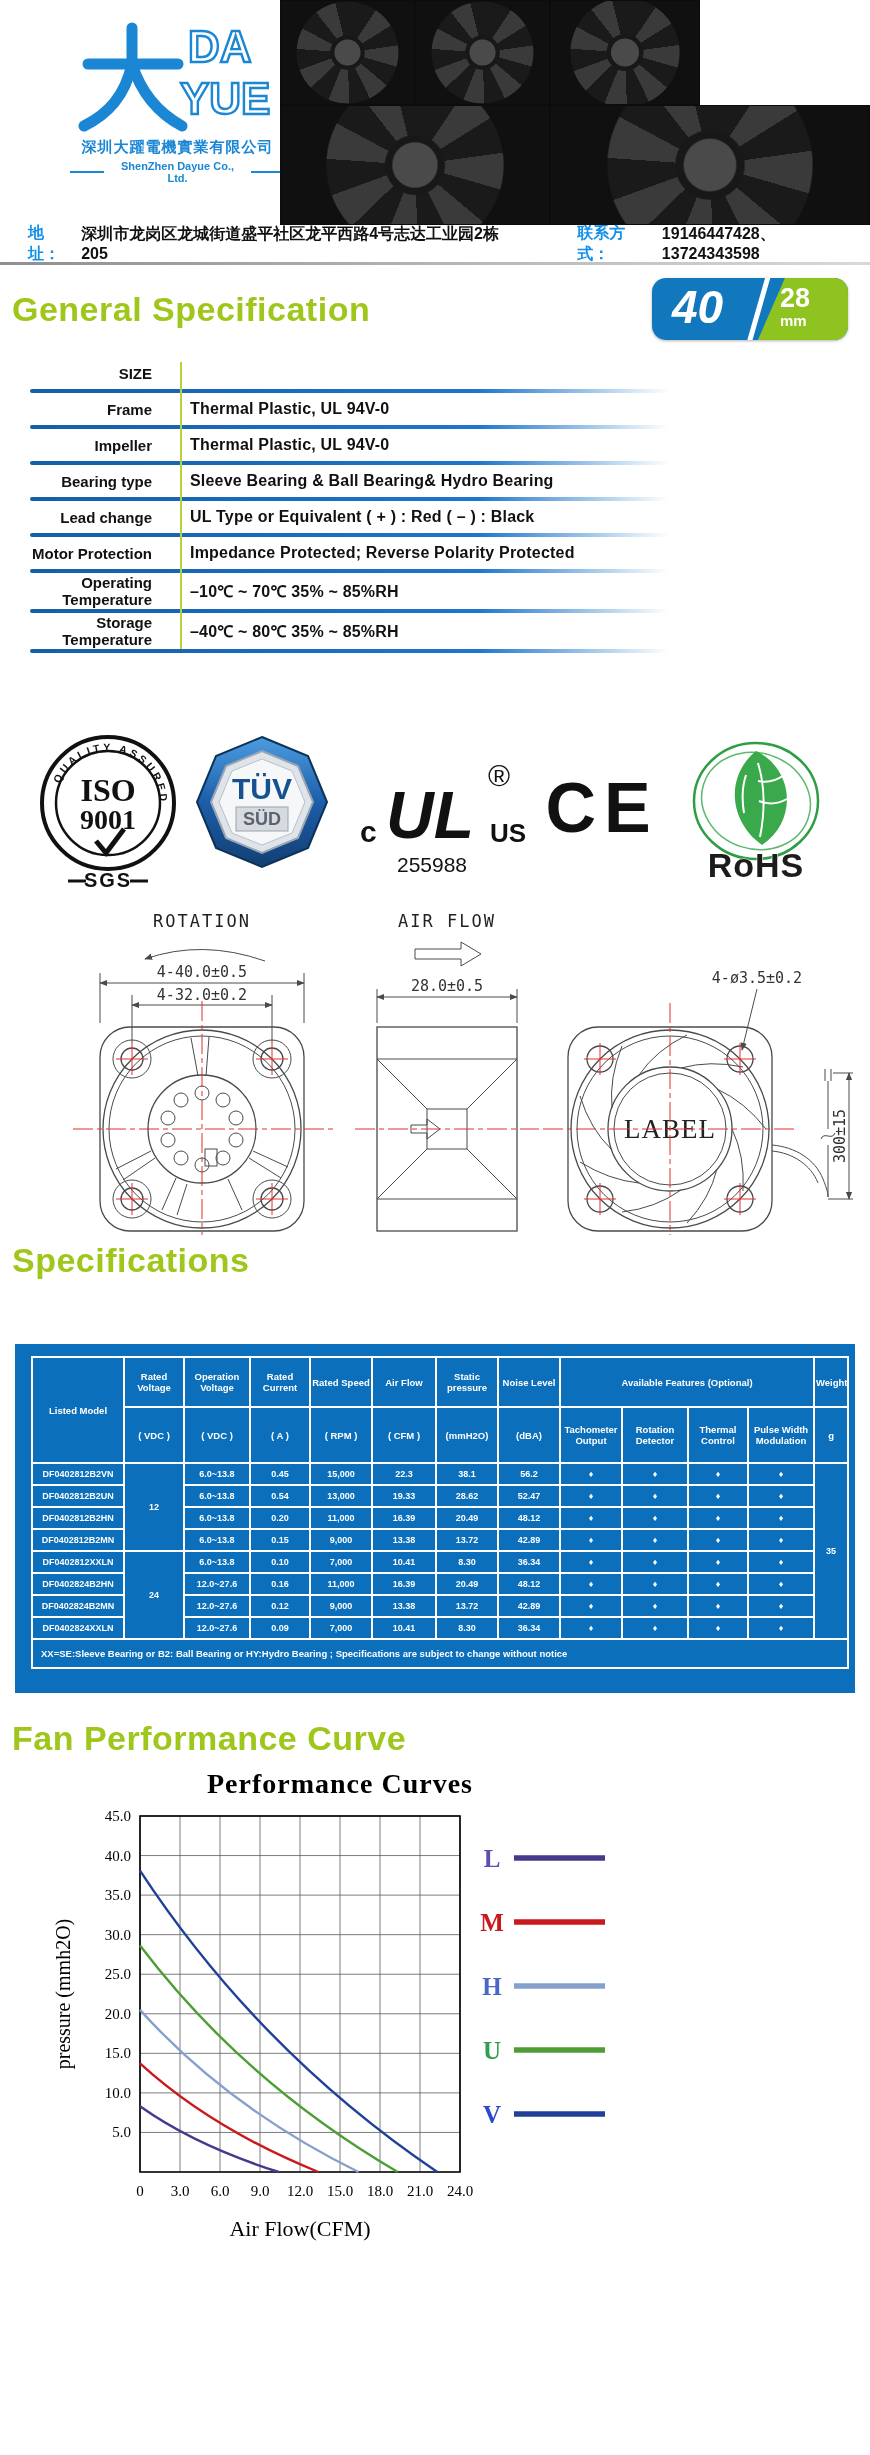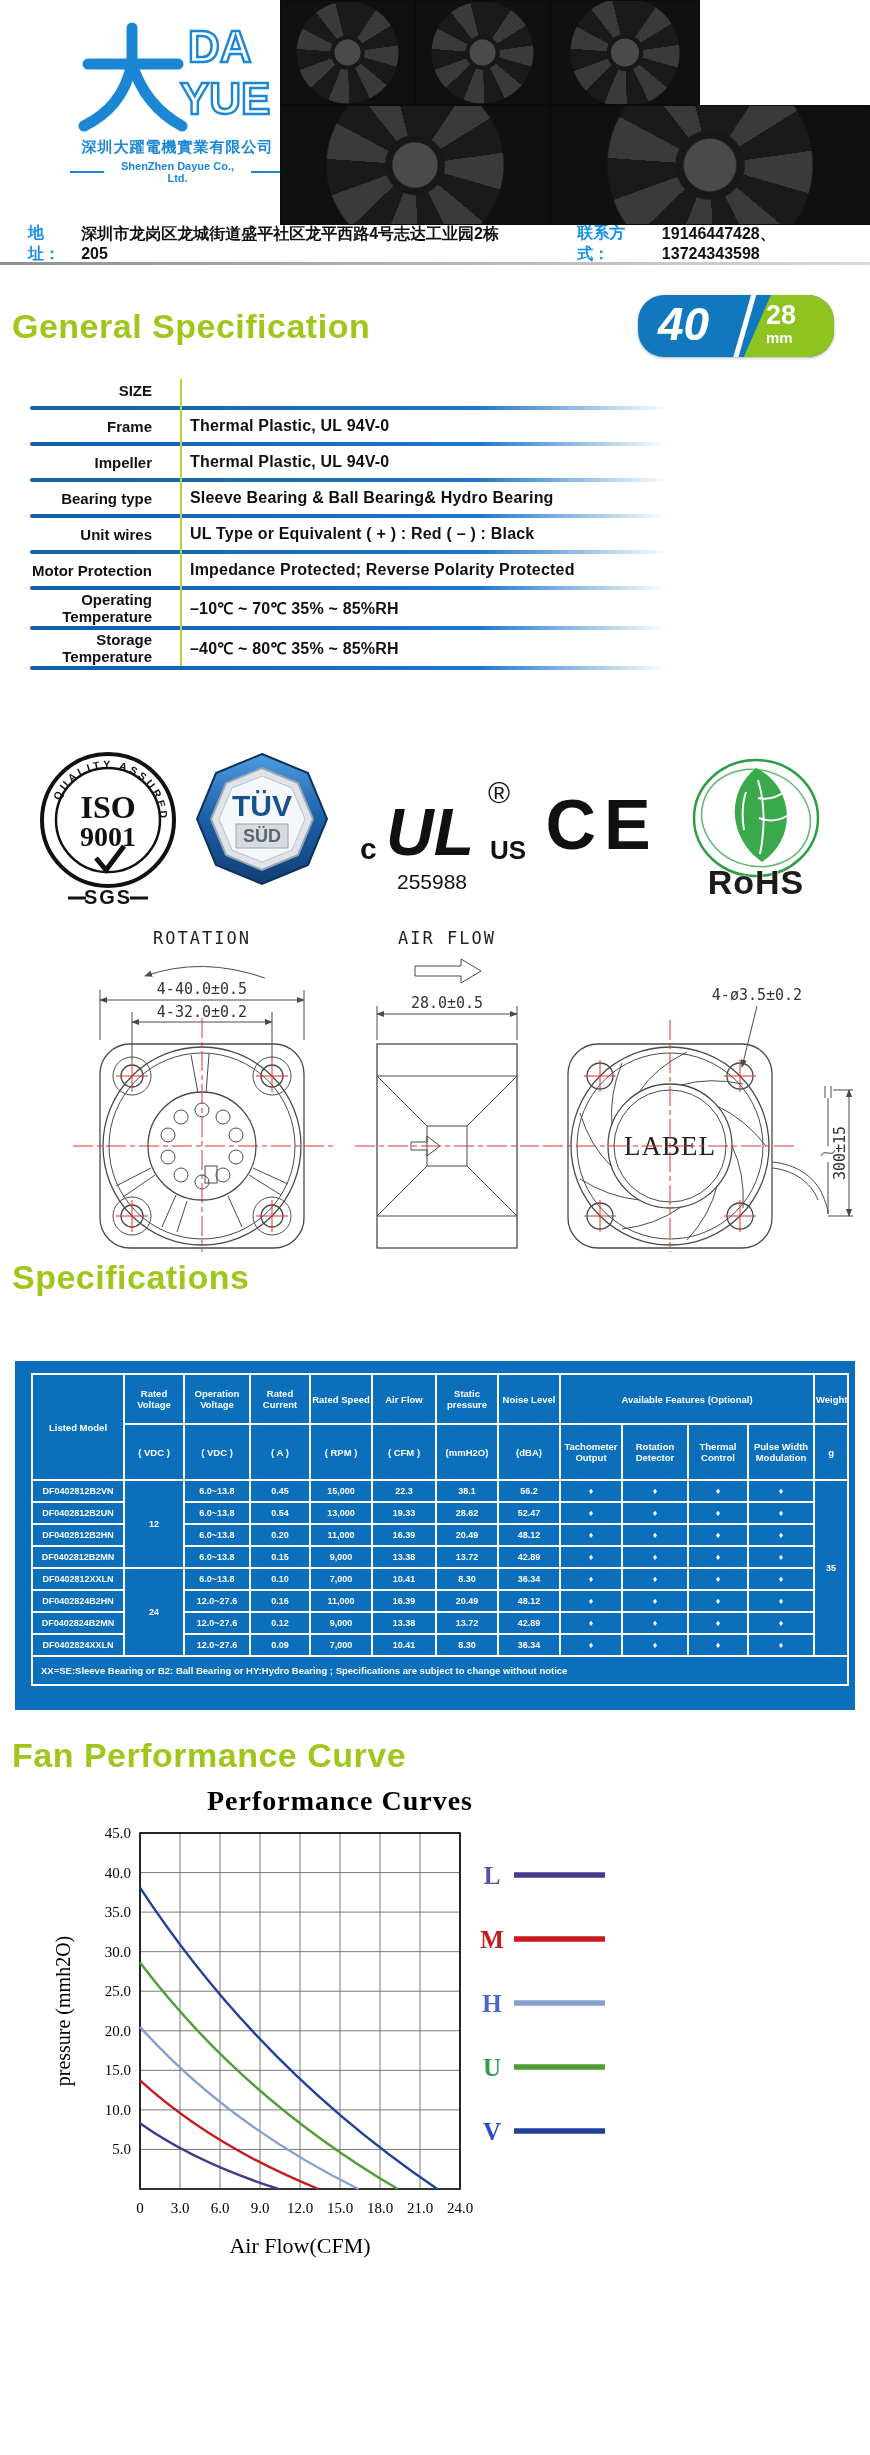--- a/index.html
+++ b/index.html
@@ -27,22 +27,22 @@
   .contact { height:40px; display:flex; align-items:center; padding:0 0 0 28px; gap:6px;
              border-bottom:3px solid; border-image:linear-gradient(to right,#8f8f8f,#d9d9d9) 1; }
   .c-label { color:#1390e8; font-weight:bold; font-size:16px; }
   .c-text  { color:#111; font-weight:bold; font-size:16px; }
   .c-gap { width:48px; }
 
   
   .sec-title { color:#9fc61a; font-weight:bold; font-size:34px; margin-left:12px; letter-spacing:0.5px; }
 
   
-  .gen-head { display:flex; align-items:center; justify-content:space-between; margin-top:30px; padding-right:36px; }
-  .badge { position:relative; width:196px; height:62px; border-radius:26px; overflow:hidden; box-shadow:0 1px 3px rgba(0,0,0,.3); }
+  .gen-head { display:flex; align-items:center; justify-content:space-between; margin-top:13px; padding-right:22px; }
+  .badge { position:relative; width:196px; height:62px; border-radius:14px; overflow:hidden; box-shadow:0 1px 3px rgba(0,0,0,.3); }
   .badge-blue { position:absolute; inset:0; background:#1278be; }
   .badge-green { position:absolute; top:0; bottom:0; right:0; width:46%; background:#8fc31f; clip-path:polygon(30% 0, 100% 0, 100% 100%, 0% 100%); }
   .badge-slash { position:absolute; left:104px; top:-8px; width:5px; height:80px; background:#fff; transform:rotate(16deg); }
   .badge-size { position:absolute; left:20px; top:2px; color:#fff; font-size:46px; font-weight:900; font-style:italic; }
   .badge-right { position:absolute; left:128px; top:7px; color:#fff; line-height:1.0; }
   .badge-depth { font-size:27px; font-weight:800; }
   .badge-unit  { font-size:15px; font-weight:800; margin-top:1px; }
 
   .gen-table { position:relative; margin:18px 0 0 30px; width:680px; }
   .gen-vline { position:absolute; left:150px; top:4px; bottom:4px; width:2px; background:#b5d334; }
@@ -160,21 +160,21 @@
         <div class="g-label">Impeller</div>
         <div class="g-value">Thermal Plastic, UL 94V-0</div>
       </div>
       <div class="g-sep"></div>
       <div class="g-row">
         <div class="g-label">Bearing type</div>
         <div class="g-value">Sleeve Bearing &amp;  Ball Bearing&amp; Hydro Bearing</div>
       </div>
       <div class="g-sep"></div>
       <div class="g-row">
-        <div class="g-label">Unit wires</div>
+        <div class="g-label">Lead change</div>
         <div class="g-value">UL Type or Equivalent ( + ) : Red ( – ) : Black</div>
       </div>
       <div class="g-sep"></div>
       <div class="g-row">
         <div class="g-label">Motor Protection</div>
         <div class="g-value">Impedance Protected; Reverse Polarity Protected</div>
       </div>
       <div class="g-sep"></div>
       <div class="g-row">
         <div class="g-label">Operating Temperature</div>

